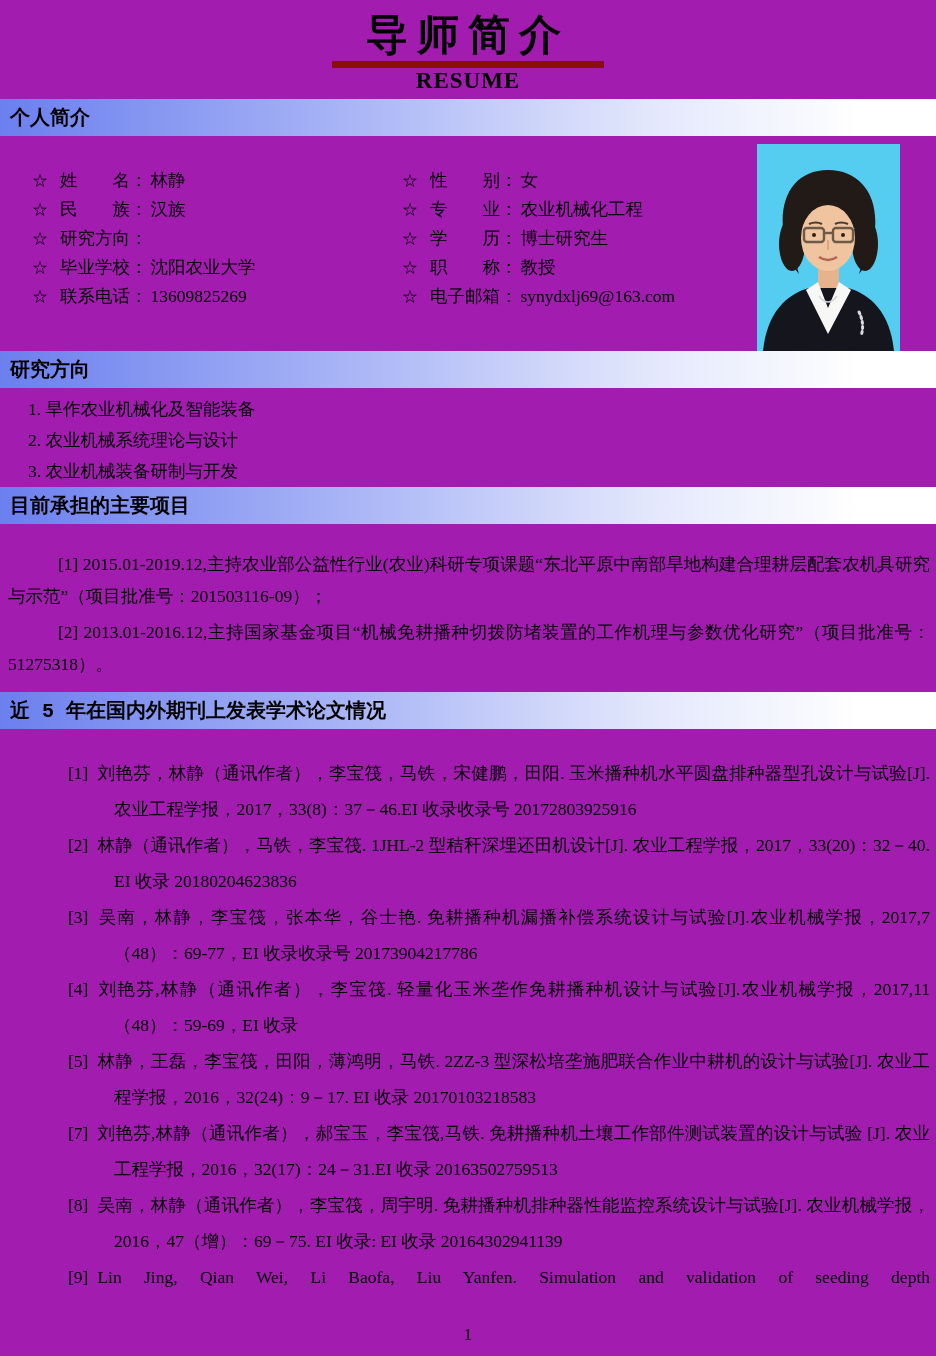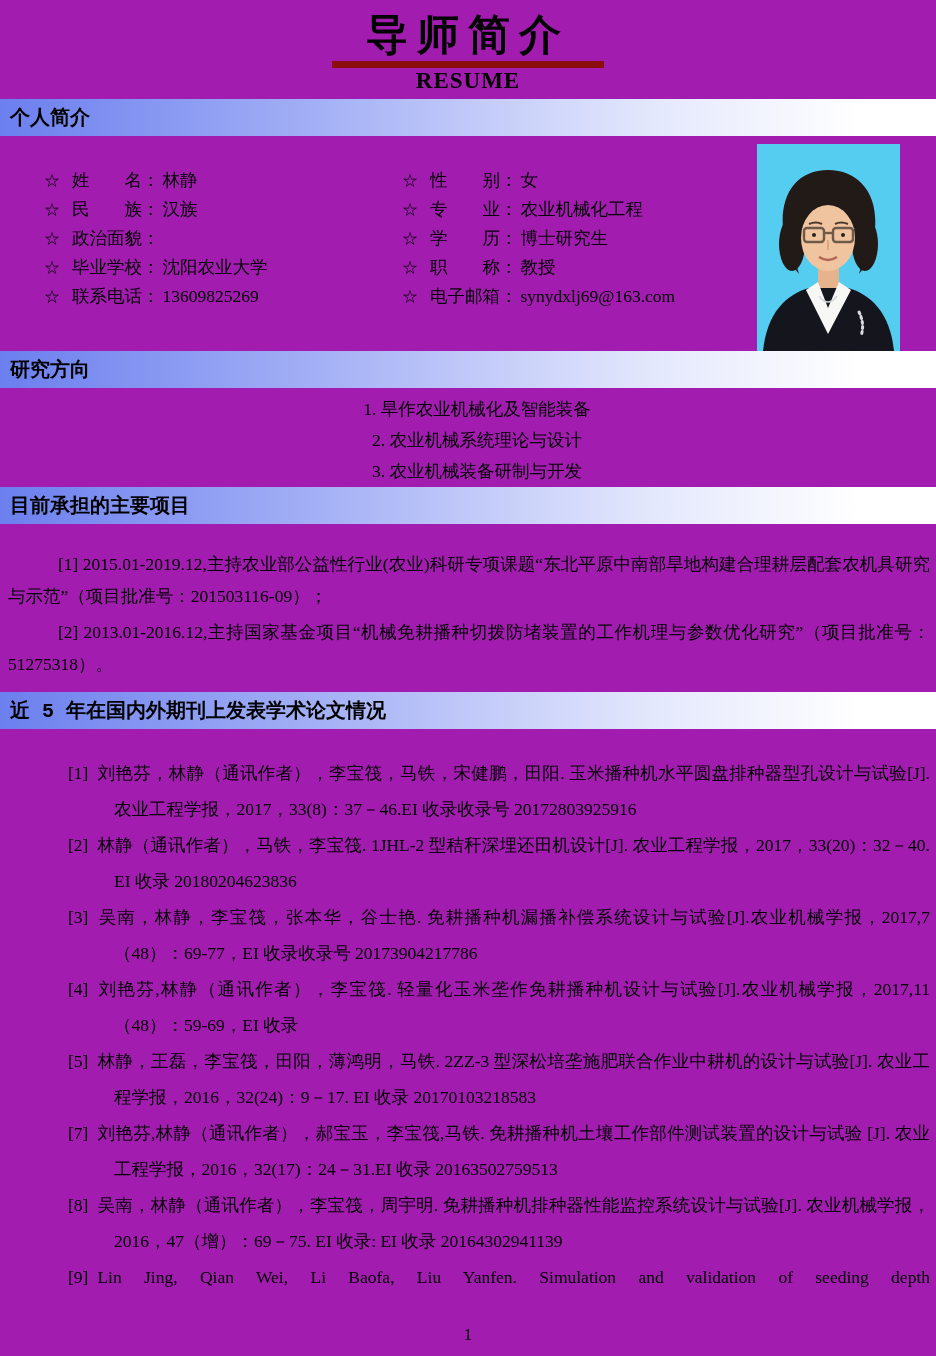--- a/index.html
+++ b/index.html
@@ -55,42 +55,41 @@
   
   .personal{
     position:relative;
     height:215px;
   }
   .fields{
     display:flex;
     padding-top:30px;
   }
   .col{display:flex;flex-direction:column;}
-  .col-left{width:402px;padding-left:44px;justify-content:space-between;}
+  .col-left{width:402px;padding-left:32px;justify-content:space-between;}
   .col-right{flex:1;}
   .field-row{
     font-size:17.5px;
     line-height:28px;
     white-space:nowrap;
   }
   .star{margin-right:12px;font-size:16px;}
   .field-value{margin-left:3px;}
   .photo{
     position:absolute;
     top:8px;  
     left:757px;
     width:143px;height:207px;
     overflow:hidden;
     background:var(--photo-background,#55cdf1);
   }
   .photo svg{display:block;}
   
   .research{
     padding:6px 10px 0 28px;
-    text-align:center;
   }
   .research-item{
     font-size:17.5px;
     line-height:31px;
   }
   
   .projects{
     padding:24px 6px 8px 8px;
   }
   .project-item{
@@ -140,21 +139,21 @@
 
           <div class="field-row">
             <span class="star">☆</span><span class="field-label">姓　　名：</span><span class="field-value">林静</span>
           </div>
 
           <div class="field-row">
             <span class="star">☆</span><span class="field-label">民　　族：</span><span class="field-value">汉族</span>
           </div>
 
           <div class="field-row">
-            <span class="star">☆</span><span class="field-label">政治面貌：</span><span class="field-value"></span>
+            <span class="star">☆</span><span class="field-label">研究方向：</span><span class="field-value"></span>
           </div>
 
           <div class="field-row">
             <span class="star">☆</span><span class="field-label">毕业学校：</span><span class="field-value">沈阳农业大学</span>
           </div>
 
           <div class="field-row">
             <span class="star">☆</span><span class="field-label">联系电话：</span><span class="field-value">13609825269</span>
           </div>
         </div>

